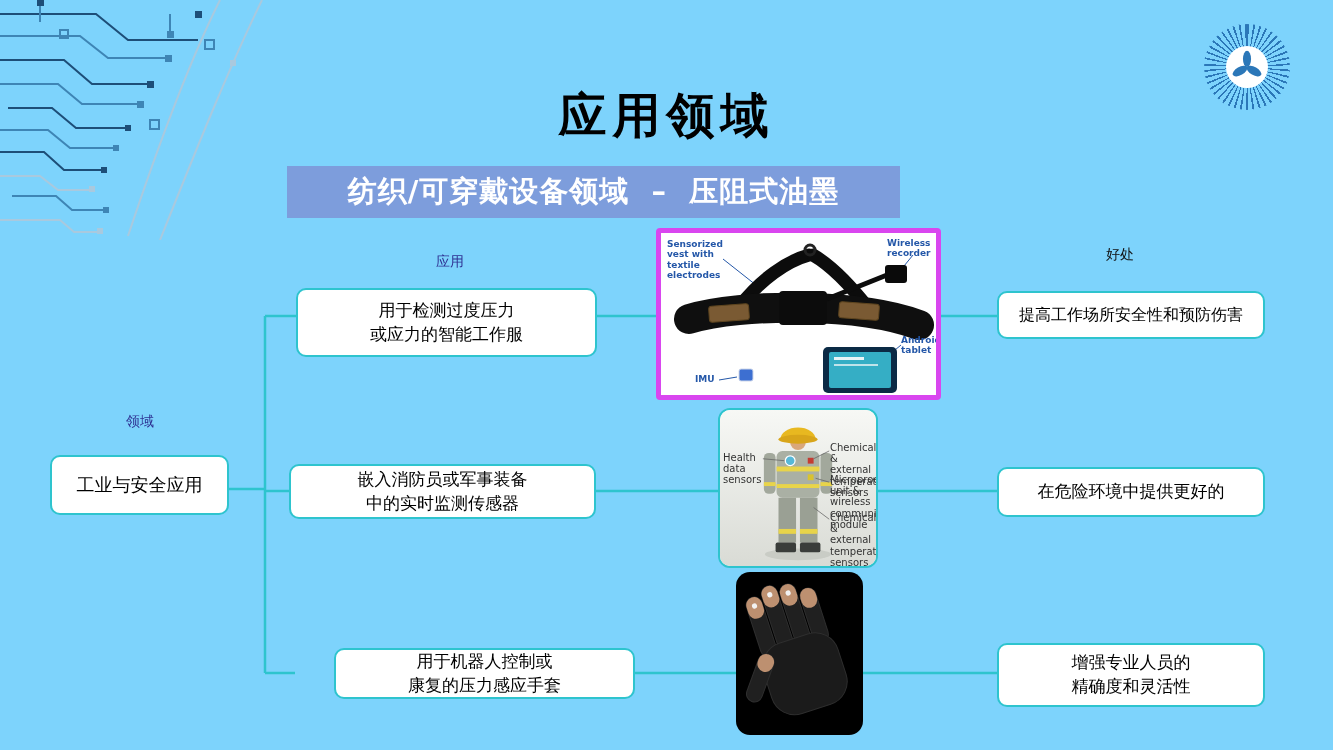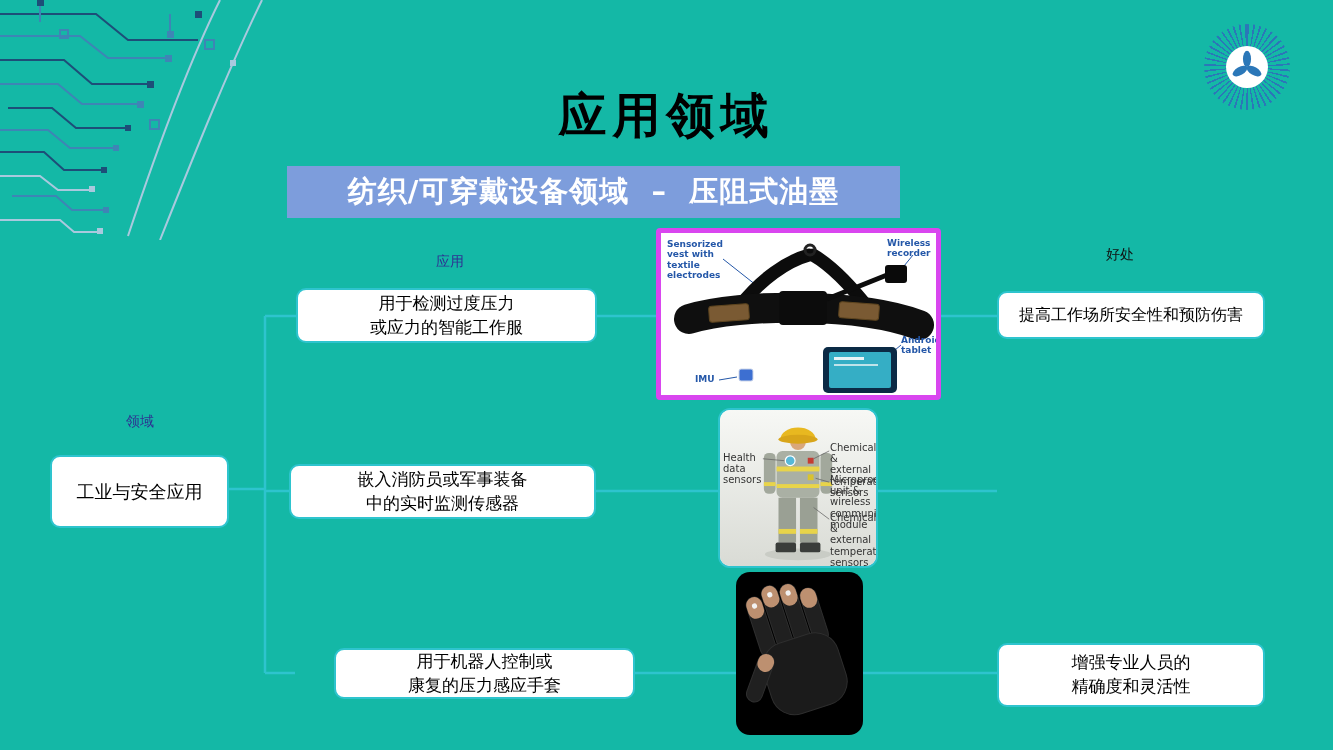--- a/index.html
+++ b/index.html
@@ -1,17 +1,17 @@
 <!DOCTYPE html>
 <html><head>
 <meta charset="utf-8">
 <style>
   html,body { margin:0; padding:0; background:#fff; }
   .canvas {
-    position:relative; width:1333px; height:750px; background:#14b8a6;
+    position:relative; width:1333px; height:750px; background:#7dd3fc;
     font-family:"DejaVu Sans","Liberation Sans",sans-serif; overflow:hidden;
   }
   .title {
     position:absolute; top:84px; left:0; width:100%; text-align:center;
     font-size:48px; font-weight:bold; color:#000; letter-spacing:6px;
   }
   .banner {
     position:absolute; left:287px; top:166px; width:613px; height:52px;
     background:#7D9DDC; color:#fff; display:flex; align-items:center; justify-content:center;
     font-size:29px; font-weight:bold; letter-spacing:1px; white-space:pre;
@@ -128,30 +128,31 @@
       <path d="M265,673 H295"></path>
       <path d="M597,316 H656"></path>
       <path d="M596,491 H718"></path>
       <path d="M596,673 H736"></path>
       <path d="M941,316 H997"></path>
       <path d="M878,491 H997"></path>
       <path d="M863,673 H997"></path>
     </g>
   </svg>
 
-  <div class="box" style="left:50px; top:455px; width:179px; height:73px; font-size:18px;">工业与安全应用</div>
-
-  <div class="box" style="left:296px; top:288px; width:301px; height:55px;">用于检测过度压力
+  <div class="box" style="left:50px; top:455px; width:179px; height:60px; font-size:18px;">工业与安全应用</div>
+
+  <div class="box" style="left:296px; top:288px; width:301px; height:69px;">用于检测过度压力
 或应力的智能工作服</div>
   <div class="box" style="left:289px; top:464px; width:307px; height:55px;">嵌入消防员或军事装备
 中的实时监测传感器</div>
   <div class="box" style="left:295px; top:648px; width:301px; height:51px;margin-left:39px;">用于机器人控制或
 康复的压力感应手套</div>
 
   <div class="box" style="left:997px; top:291px; width:268px; height:48px; font-size:16px;">提高工作场所安全性和预防伤害</div>
+  <div class="box" style="left:997px; top:467px; width:268px; height:50px;">在危险环境中提供更好的</div>
   <div class="box" style="left:997px; top:643px; width:268px; height:64px;">增强专业人员的
 精确度和灵活性</div>
 
   <div class="tile tile-vest">
     <svg width="285" height="168" viewBox="0 0 285 168">
 
       <g stroke="#2457A8" stroke-width="1" fill="none">
         <path d="M62,26 L100,56"></path>
         <path d="M252,22 L243,33"></path>
         <path d="M58,147 L76,144"></path>

